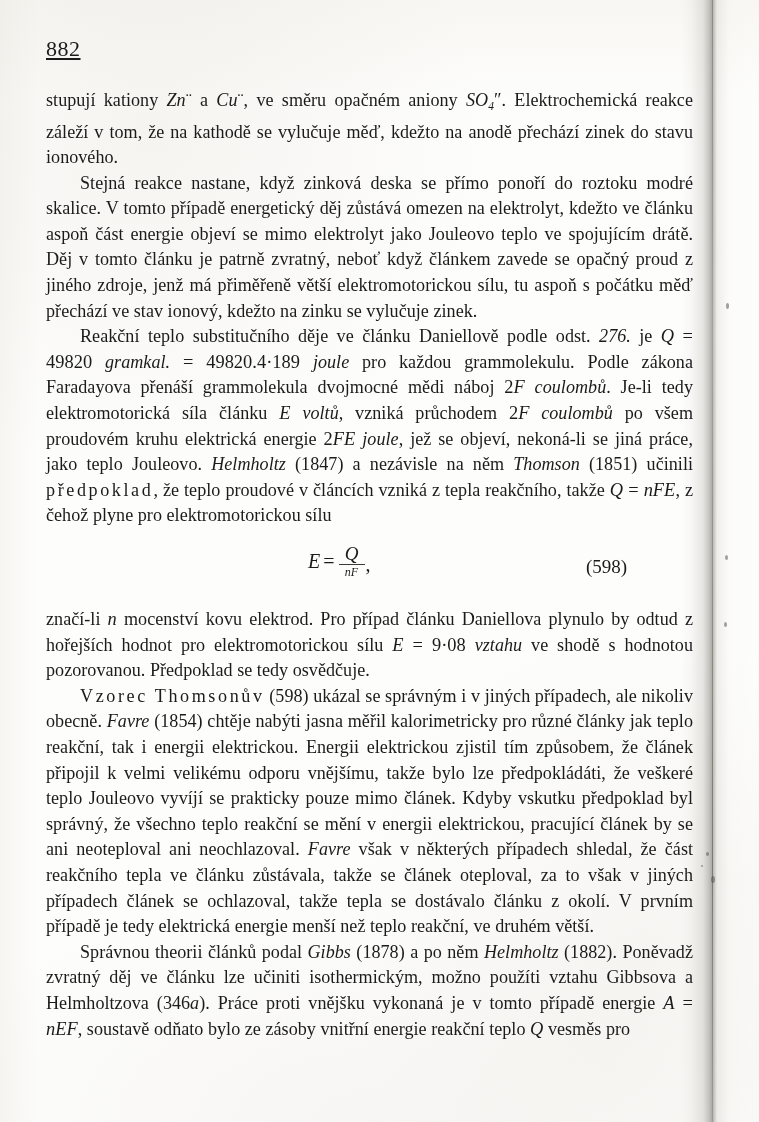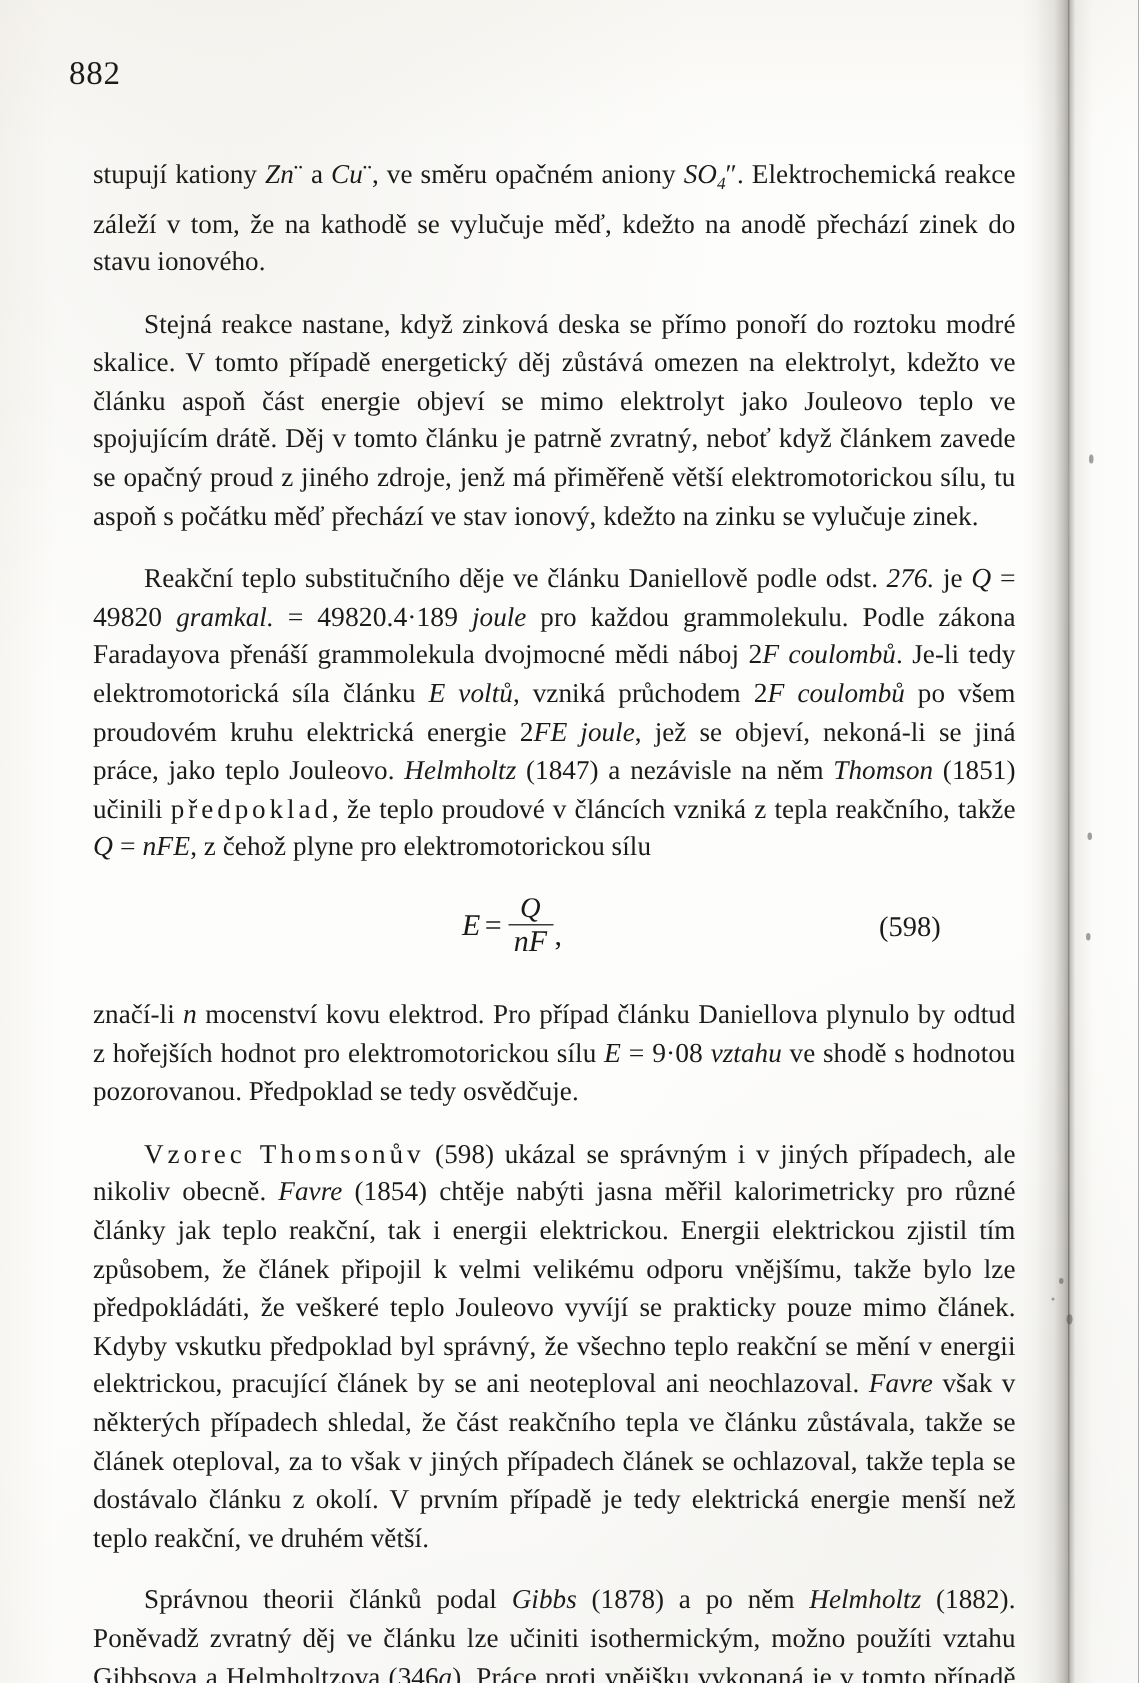--- a/index.html
+++ b/index.html
@@ -75,30 +75,31 @@
   }
 
   
   .folio {
     position: absolute;
     left: 46px;
     top: 36px;
     font-size: 22px;
     letter-spacing: 0.5px;
     z-index: 8;
+    text-decoration: underline;
   }
   .textblock {
     position: absolute;
     left: 46px;
     top: 88px;
     width: 647px;
     z-index: 8;
   }
   p {
-    margin: 16px;
+    margin: 0;
     font-size: 18.1px;
     line-height: 25.6px;
     text-align: justify;
     text-justify: inter-word;
     -webkit-hyphens: none;
     hyphens: none;
     letter-spacing: 0.03px;
   }
   p.indent { text-indent: 34px; }
   p.noindent { text-indent: 0; }
@@ -137,21 +138,21 @@
     line-height: 1;
     margin: 0 1px;
   }
   .frac .num { font-size: 19px; padding: 0 4px 1px 4px; }
   .frac .bar {
     width: 100%;
     min-width: 26px;
     height: 1.4px;
     background: #3a3a3a;
   }
-  .frac .den { font-size: 20px; padding: 1px 4px 0 4px; }
+  .frac .den { font-size: 12px; padding: 1px 4px 0 4px; }
   .eq .comma { font-style: normal; align-self: flex-end; margin-bottom: 2px; }
   .eqnum {
     position: absolute;
     left: 540px;
     top: 14px;
     font-size: 19px;
     font-style: normal;
     text-align: center;
   }
 </style>

